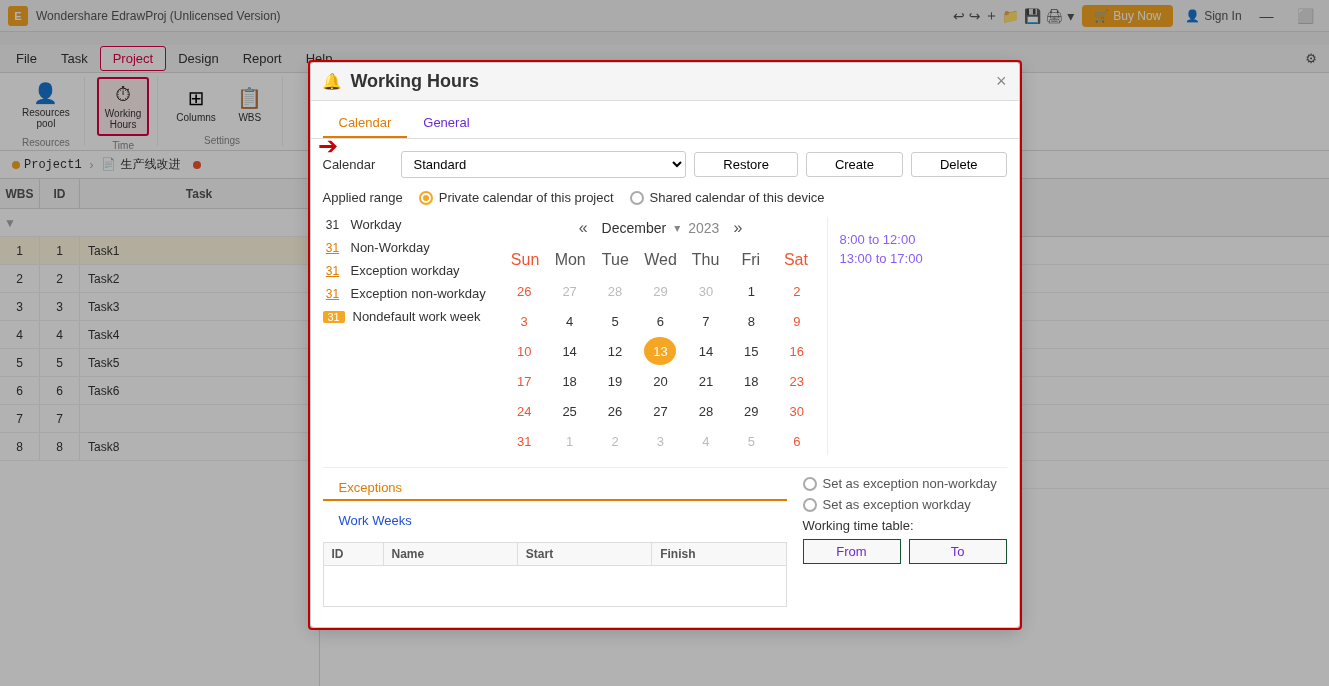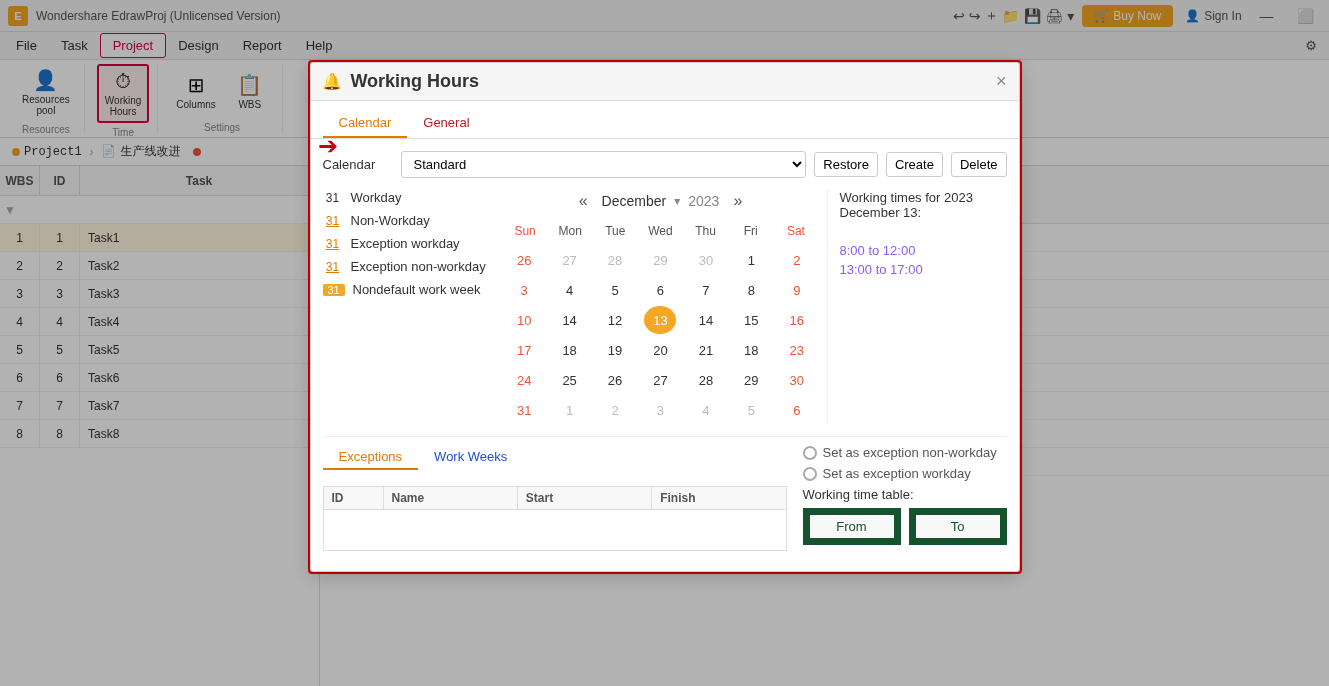--- a/index.html
+++ b/index.html
@@ -10,21 +10,21 @@
     .titlebar-logo { width: 20px; height: 20px; background: #f5a623; border-radius: 3px; margin-right: 8px; display: flex; align-items: center; justify-content: center; color: white; font-weight: bold; font-size: 11px; }
     .titlebar-title { font-size: 12px; color: #555; flex: 1; }
     .titlebar-controls { display: flex; gap: 12px; align-items: center; }
     .titlebar-btn { background: none; border: none; cursor: pointer; color: #555; font-size: 14px; padding: 2px 6px; }
     .buy-btn { background: #f5a623; color: white; border: none; border-radius: 4px; padding: 4px 12px; cursor: pointer; font-size: 12px; display: flex; align-items: center; gap: 4px; }
     .sign-btn { background: none; border: none; cursor: pointer; color: #555; font-size: 12px; display: flex; align-items: center; gap: 4px; }
     .undo-redo { display: flex; align-items: center; gap: 4px; margin: 0 8px; }
     .undo-redo button { background: none; border: none; cursor: pointer; color: #555; font-size: 14px; }
 
     
-    .menubar { display: flex; align-items: center; background: #f5f5f5; height: 28px; padding: 0 4px; border-bottom: 1px solid #ddd; }
+    .menubar { display: flex; align-items: center; background: #f5f5f5; height: 28px; padding: 0 4px; border-bottom: 1px solid #ddd; margin-top: 13px; }
     .menu-item { padding: 4px 12px; cursor: pointer; font-size: 13px; border-radius: 3px; }
     .menu-item.active { background: white; border: 1px solid #d04; color: #d04; border-radius: 3px; }
     .settings-icon { margin-left: auto; cursor: pointer; color: #555; padding: 4px 8px; }
 
     
     .ribbon { display: flex; align-items: stretch; background: white; height: 78px; border-bottom: 1px solid #ddd; padding: 4px 8px; gap: 4px; }
     .ribbon-group { display: flex; flex-direction: column; align-items: center; border-right: 1px solid #eee; padding: 0 8px; min-width: 60px; }
     .ribbon-group-label { font-size: 10px; color: #888; margin-top: auto; padding-top: 4px; }
     .ribbon-items { display: flex; gap: 4px; align-items: center; flex: 1; }
     .ribbon-btn { display: flex; flex-direction: column; align-items: center; cursor: pointer; padding: 4px 6px; border-radius: 3px; border: none; background: none; min-width: 48px; }
@@ -68,31 +68,31 @@
     
     .dialog-overlay { position: fixed; top: 0; left: 0; width: 100%; height: 100%; background: rgba(0,0,0,0.3); z-index: 100; display: flex; align-items: flex-start; justify-content: center; padding-top: 60px; }
     .dialog { background: white; border: 1px solid #ccc; border-radius: 4px; width: 710px; box-shadow: 0 4px 20px rgba(0,0,0,0.2); }
     .dialog-title { display: flex; align-items: center; background: #f5f5f5; padding: 8px 12px; border-bottom: 1px solid #ddd; border-radius: 4px 4px 0 0; gap: 8px; }
     .dialog-title-icon { color: #f5a623; font-size: 16px; }
     .dialog-title-text { font-size: 18px; font-weight: 600; flex: 1; }
     .dialog-close { cursor: pointer; color: #888; font-size: 18px; border: none; background: none; }
 
     
     .dialog-tabs { display: flex; padding: 8px 12px 0; border-bottom: 1px solid #ddd; gap: 0; }
-    .dialog-tab { padding: 6px 16px; cursor: pointer; font-size: 13px; border-bottom: 2px solid transparent; color: #b91c1c; }
+    .dialog-tab { padding: 6px 16px; cursor: pointer; font-size: 13px; border-bottom: 2px solid transparent; color: #6d28d9; }
     .dialog-tab.active { color: #e07b00; border-bottom-color: #e07b00; font-weight: 500; }
 
     
     .dialog-body { padding: 12px; }
 
     
     .cal-toolbar { display: flex; align-items: center; gap: 8px; margin-bottom: 12px; }
     .cal-label { font-size: 13px; color: #333; min-width: 70px; }
     .cal-select { flex: 1; padding: 4px 8px; border: 1px solid #ccc; border-radius: 3px; font-size: 13px; background: white; }
-    .cal-btn { padding: 4px 8px; border: 1px solid #ccc; border-radius: 3px; background: white; cursor: pointer; font-size: 13px; }
+    .cal-btn { padding: 4px 28px; border: 1px solid #ccc; border-radius: 3px; background: white; cursor: pointer; font-size: 13px; }
 
     
     .applied-range { display: flex; align-items: center; gap: 16px; margin-bottom: 12px; }
     .radio-group { display: flex; align-items: center; gap: 6px; cursor: pointer; font-size: 13px; }
     .radio-dot { width: 14px; height: 14px; border-radius: 50%; border: 2px solid #f5a623; display: flex; align-items: center; justify-content: center; }
     .radio-dot.selected::after { content: ''; width: 6px; height: 6px; background: #f5a623; border-radius: 50%; }
     .radio-dot.unselected { border-color: #aaa; }
 
     
     .cal-main { display: flex; gap: 0; }
@@ -102,53 +102,53 @@
     .legend-num.orange { color: #e07b00; text-decoration: underline; }
     .legend-label { font-size: 13px; }
 
     
     .cal-grid-area { flex: 1; }
     .cal-nav { display: flex; align-items: center; justify-content: center; gap: 8px; margin-bottom: 8px; }
     .cal-nav-btn { background: none; border: none; cursor: pointer; color: #555; font-size: 16px; padding: 2px 6px; }
     .cal-month { font-size: 14px; font-weight: 500; }
     .cal-year { font-size: 14px; color: #888; }
     .cal-days-header { display: grid; grid-template-columns: repeat(7, 1fr); text-align: center; margin-bottom: 4px; }
-    .cal-day-header { font-size: 12px; color: #555; padding: 4px 0; }
+    .cal-day-header { font-size: 16px; color: #555; padding: 4px 0; }
     .cal-day-header.sun { color: #e53; }
     .cal-day-header.sat { color: #e53; }
     .cal-days { display: grid; grid-template-columns: repeat(7, 1fr); gap: 2px; }
     .cal-day { width: 32px; height: 28px; display: flex; align-items: center; justify-content: center; font-size: 13px; cursor: pointer; border-radius: 3px; margin: 0 auto; }
     .cal-day.other-month { color: #bbb; }
     .cal-day.sunday { color: #e53; }
     .cal-day.saturday { color: #e53; }
     .cal-day.today { background: #f5a623; color: white; border-radius: 50%; }
 
     
     .working-times { width: 180px; padding-left: 12px; border-left: 1px solid #eee; margin-left: 8px; }
     .wt-title { font-size: 13px; color: #333; margin-bottom: 8px; font-weight: 500; }
     .wt-time { font-size: 13px; color: #8b5cf6; margin-bottom: 4px; }
 
     
     .exceptions-section { margin-top: 12px; border-top: 1px solid #eee; padding-top: 8px; }
-    .exc-tabs { display: flex; gap: 0; margin-bottom: 16px; }
+    .exc-tabs { display: flex; gap: 8px; margin-bottom: 8px; flex-direction: column; }
     .exc-tab { padding: 4px 16px; font-size: 13px; cursor: pointer; border-bottom: 2px solid transparent; color: #1d4ed8; }
     .exc-tab.active { color: #e07b00; border-bottom-color: #e07b00; font-weight: 500; }
 
     
     .exc-table { border: 1px solid #ddd; margin-bottom: 8px; }
     .exc-table-header { display: flex; background: #f8f8f8; border-bottom: 1px solid #ddd; }
     .exc-th { flex: 1; padding: 4px 8px; font-size: 12px; color: #555; font-weight: 600; border-right: 1px solid #ddd; }
     .exc-th:first-child { max-width: 60px; }
     .exc-th:last-child { border-right: none; }
     .exc-table-rows { min-height: 40px; }
     .exc-radio { display: flex; align-items: center; gap: 6px; margin-bottom: 6px; font-size: 13px; color: #555; }
     .exc-radio-circle { width: 14px; height: 14px; border-radius: 50%; border: 2px solid #aaa; flex-shrink: 0; }
     .exc-section-label { font-size: 13px; color: #333; margin-bottom: 6px; }
     .exc-from-to { display: flex; gap: 8px; }
-    .exc-from-to-btn { flex: 1; padding: 4px 8px; border: 7px solid #14532d; background: #f8f8f8; font-size: 13px; text-align: center; color: #14532d; }
+    .exc-from-to-btn { flex: 1; padding: 4px 8px; border: 1px solid #14532d; background: #f8f8f8; font-size: 13px; text-align: center; color: #6d28d9; }
 
     
     .dialog-wrapper { border: 2px solid #cc0000; border-radius: 4px; }
 
     
     .pointer-arrow { position: absolute; color: #cc0000; font-size: 24px; z-index: 200; top: 132px; left: 318px; }
   </style>
 </head>
 <body>
 
@@ -273,21 +273,20 @@
       <div class="td td-task">Task5</div>
     </div>
     <div class="table-row">
       <div class="td td-wbs">6</div>
       <div class="td td-id">6</div>
       <div class="td td-task">Task6</div>
     </div>
     <div class="table-row">
       <div class="td td-wbs">7</div>
       <div class="td td-id">7</div>
-      <div class="td td-task">Task7</div>
     </div>
     <div class="table-row">
       <div class="td td-wbs">8</div>
       <div class="td td-id">8</div>
       <div class="td td-task">Task8</div>
     </div>
   </div>
 
   <div class="right-panel">
     <div class="gantt-header">
@@ -353,20 +352,31 @@
         <div class="cal-toolbar">
           <span class="cal-label">Calendar</span>
           <select class="cal-select">
             <option>Standard</option>
           </select>
           <button class="cal-btn">Restore</button>
           <button class="cal-btn">Create</button>
           <button class="cal-btn">Delete</button>
         </div>
 
+        <div class="applied-range">
+          <span>Applied range</span>
+          <label class="radio-group">
+            <div class="radio-dot selected"></div>
+            <span>Private calendar of this project</span>
+          </label>
+          <label class="radio-group">
+            <div class="radio-dot unselected"></div>
+            <span>Shared calendar of this device</span>
+          </label>
+        </div>
 
         <div class="cal-main">
 
           <div class="cal-legend">
             <div class="legend-item">
               <span class="legend-num">31</span>
               <span class="legend-label">Workday</span>
             </div>
             <div class="legend-item">
               <span class="legend-num orange">31</span>
@@ -451,21 +461,20 @@
               <div class="cal-day other-month">1</div>
               <div class="cal-day other-month">2</div>
               <div class="cal-day other-month">3</div>
               <div class="cal-day other-month">4</div>
               <div class="cal-day other-month">5</div>
               <div class="cal-day other-month saturday">6</div>
             </div>
           </div>
 
           <div class="working-times">
-            <div class="wt-title">Working times for 2023<br>December 13:</div>
             <br>
             <div class="wt-time">8:00 to 12:00</div>
             <div class="wt-time">13:00 to 17:00</div>
           </div>
         </div>
 
         <div class="exceptions-section">
           <div style="display:flex; gap:0;">
             <div style="flex:1;">
 

